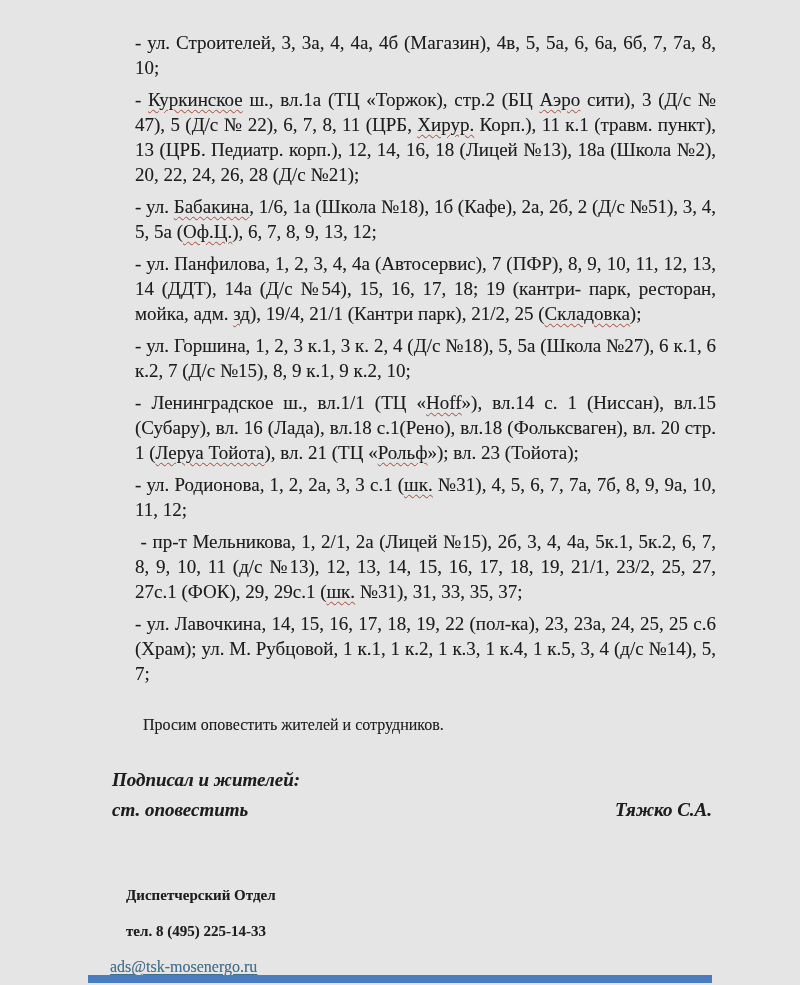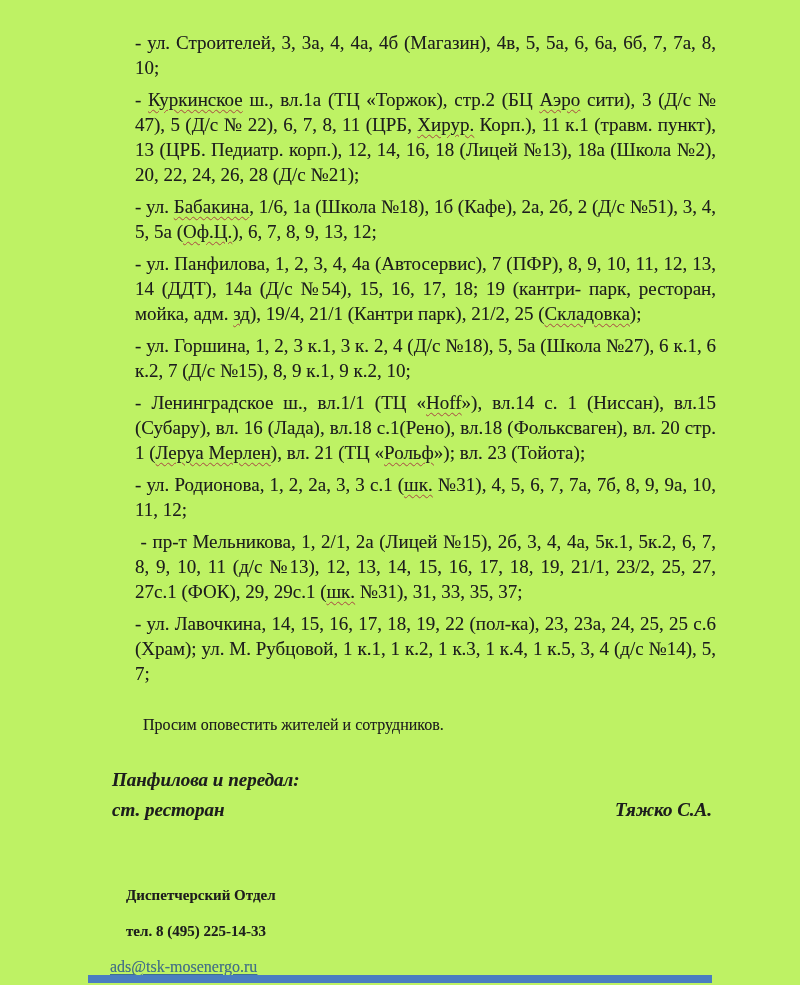--- a/index.html
+++ b/index.html
@@ -7,21 +7,21 @@
     padding: 0;
     width: 800px;
     height: 985px;
     background: #ffffff;
     overflow: hidden;
   }
   .page {
     position: relative;
     width: 800px;
     height: 985px;
-    background: #bef264;
+    background: #e5e5e5;
     font-family: "Liberation Serif", "DejaVu Serif", serif;
     color: var(--text, #1d1d1d);
   }
   .body-text {
     position: absolute;
     top: 30px;
     left: 135px;
     width: 581px;
     font-size: 19px;
     line-height: 25px;
@@ -94,32 +94,32 @@
 <body>
 
 <div class="page">
 
   <div class="body-text">
       <p class="para"><span>- ул. Строителей, 3, 3а, 4, 4а, 4б (Магазин), 4в, 5, 5а, 6, 6а, 6б, 7, 7а, 8, 10;</span></p>
       <p class="para"><span>- </span><span class="sq">Куркинское</span><span> ш., вл.1а (ТЦ «Торжок), стр.2 (БЦ </span><span class="sq">Аэро</span><span> сити), 3 (Д/с № 47), 5 (Д/с № 22), 6, 7, 8, 11 (ЦРБ, </span><span class="sq">Хирур.</span><span> Корп.), 11 к.1 (травм. пункт), 13 (ЦРБ. Педиатр. корп.), 12, 14, 16, 18 (Лицей №13), 18а (Школа №2), 20, 22, 24, 26, 28 (Д/с №21);</span></p>
       <p class="para"><span>- ул. </span><span class="sq">Бабакина</span><span>, 1/6, 1а (Школа №18), 1б (Кафе), 2а, 2б, 2 (Д/с №51), 3, 4, 5, 5а (</span><span class="sq">Оф.Ц.</span><span>), 6, 7, 8, 9, 13, 12;</span></p>
       <p class="para"><span>- ул. Панфилова, 1, 2, 3, 4, 4а (Автосервис), 7 (ПФР), 8, 9, 10, 11, 12, 13, 14 (ДДТ), 14а (Д/с №54), 15, 16, 17, 18; 19 (кантри- парк, ресторан, мойка, адм. </span><span class="sq">зд</span><span>), 19/4, 21/1 (Кантри парк), 21/2, 25 (</span><span class="sq">Складовка</span><span>);</span></p>
       <p class="para"><span>- ул. Горшина, 1, 2, 3 к.1, 3 к. 2, 4 (Д/с №18), 5, 5а (Школа №27), 6 к.1, 6 к.2, 7 (Д/с №15), 8, 9 к.1, 9 к.2, 10;</span></p>
-      <p class="para"><span>- Ленинградское ш., вл.1/1 (ТЦ «</span><span class="sq">Hoff</span><span>»), вл.14 с. 1 (Ниссан), вл.15 (Субару), вл. 16 (Лада), вл.18 с.1(Рено), вл.18 (Фольксваген), вл. 20 стр. 1 (</span><span class="sq">Леруа Мерлен</span><span>), вл. 21 (ТЦ «</span><span class="sq">Рольф</span><span>»); вл. 23 (Тойота);</span></p>
+      <p class="para"><span>- Ленинградское ш., вл.1/1 (ТЦ «</span><span class="sq">Hoff</span><span>»), вл.14 с. 1 (Ниссан), вл.15 (Субару), вл. 16 (Лада), вл.18 с.1(Рено), вл.18 (Фольксваген), вл. 20 стр. 1 (</span><span class="sq">Леруа Тойота</span><span>), вл. 21 (ТЦ «</span><span class="sq">Рольф</span><span>»); вл. 23 (Тойота);</span></p>
       <p class="para"><span>- ул. Родионова, 1, 2, 2а, 3, 3 с.1 (</span><span class="sq">шк.</span><span> №31), 4, 5, 6, 7, 7а, 7б, 8, 9, 9а, 10, 11, 12;</span></p>
       <p class="para"><span>&nbsp;- пр-т Мельникова, 1, 2/1, 2а (Лицей №15), 2б, 3, 4, 4а, 5к.1, 5к.2, 6, 7, 8, 9, 10, 11 (д/с №13), 12, 13, 14, 15, 16, 17, 18, 19, 21/1, 23/2, 25, 27, 27с.1 (ФОК), 29, 29с.1 (</span><span class="sq">шк.</span><span> №31), 31, 33, 35, 37;</span></p>
       <p class="para"><span>- ул. Лавочкина, 14, 15, 16, 17, 18, 19, 22 (пол-ка), 23, 23а, 24, 25, 25 с.6 (Храм); ул. М. Рубцовой, 1 к.1, 1 к.2, 1 к.3, 1 к.4, 1 к.5, 3, 4 (д/с №14), 5, 7;</span></p>
     </div>
 
   <p class="notice">Просим оповестить жителей и сотрудников.</p>
 
   <div class="signature">
-    <p>Панфилова и передал:</p>
+    <p>Подписал и жителей:</p>
     <div class="sig-row">
-      <span>ст. ресторан</span>
+      <span>ст. оповестить</span>
       <span>Тяжко С.А.</span>
     </div>
   </div>
 
   <div class="footer">
     <p>Диспетчерский Отдел</p>
     <p>тел. 8 (495) 225-14-33</p>
     <a class="email" href="ads@tsk-mosenergo.ru">ads@tsk-mosenergo.ru</a>
   </div>
 

